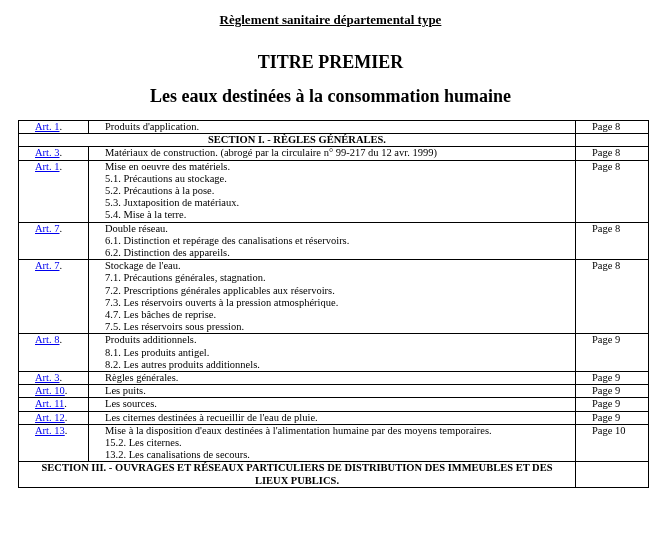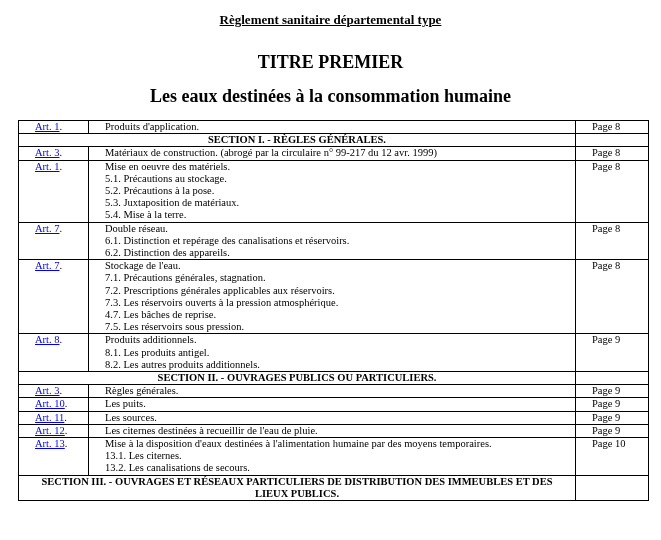--- a/index.html
+++ b/index.html
@@ -138,24 +138,20 @@
       <tr>
         <td class="c-art"><a class="art-link">Art. 8</a><span class="art-dot">.</span></td>
         <td class="c-desc">
           <div class="line">Produits additionnels.</div>
           <div class="line">8.1. Les produits antigel.</div>
           <div class="line">8.2. Les autres produits additionnels.</div>
         </td>
         <td class="c-page">Page 9</td>
       </tr>
 
-      <tr>
-        <td class="c-section" colspan="2">SECTION II. - OUVRAGES PUBLICS OU PARTICULIERS.</td>
-        <td class="c-page"></td>
-      </tr>
 
       <tr>
         <td class="c-art"><a class="art-link">Art. 3</a><span class="art-dot">.</span></td>
         <td class="c-desc">
           <div class="line">Règles générales.</div>
         </td>
         <td class="c-page">Page 9</td>
       </tr>
 
       <tr>
@@ -179,21 +175,21 @@
         <td class="c-desc">
           <div class="line">Les citernes destinées à recueillir de l'eau de pluie.</div>
         </td>
         <td class="c-page">Page 9</td>
       </tr>
 
       <tr>
         <td class="c-art"><a class="art-link">Art. 13</a><span class="art-dot">.</span></td>
         <td class="c-desc">
           <div class="line">Mise à la disposition d'eaux destinées à l'alimentation humaine par des moyens temporaires.</div>
-          <div class="line">13.1. Les citernes.</div>
+          <div class="line">15.2. Les citernes.</div>
           <div class="line">13.2. Les canalisations de secours.</div>
         </td>
         <td class="c-page">Page 10</td>
       </tr>
 
       <tr>
         <td class="c-section" colspan="2">SECTION III. - OUVRAGES ET RÉSEAUX PARTICULIERS DE DISTRIBUTION DES IMMEUBLES ET DES LIEUX PUBLICS.</td>
         <td class="c-page"></td>
       </tr>
 

